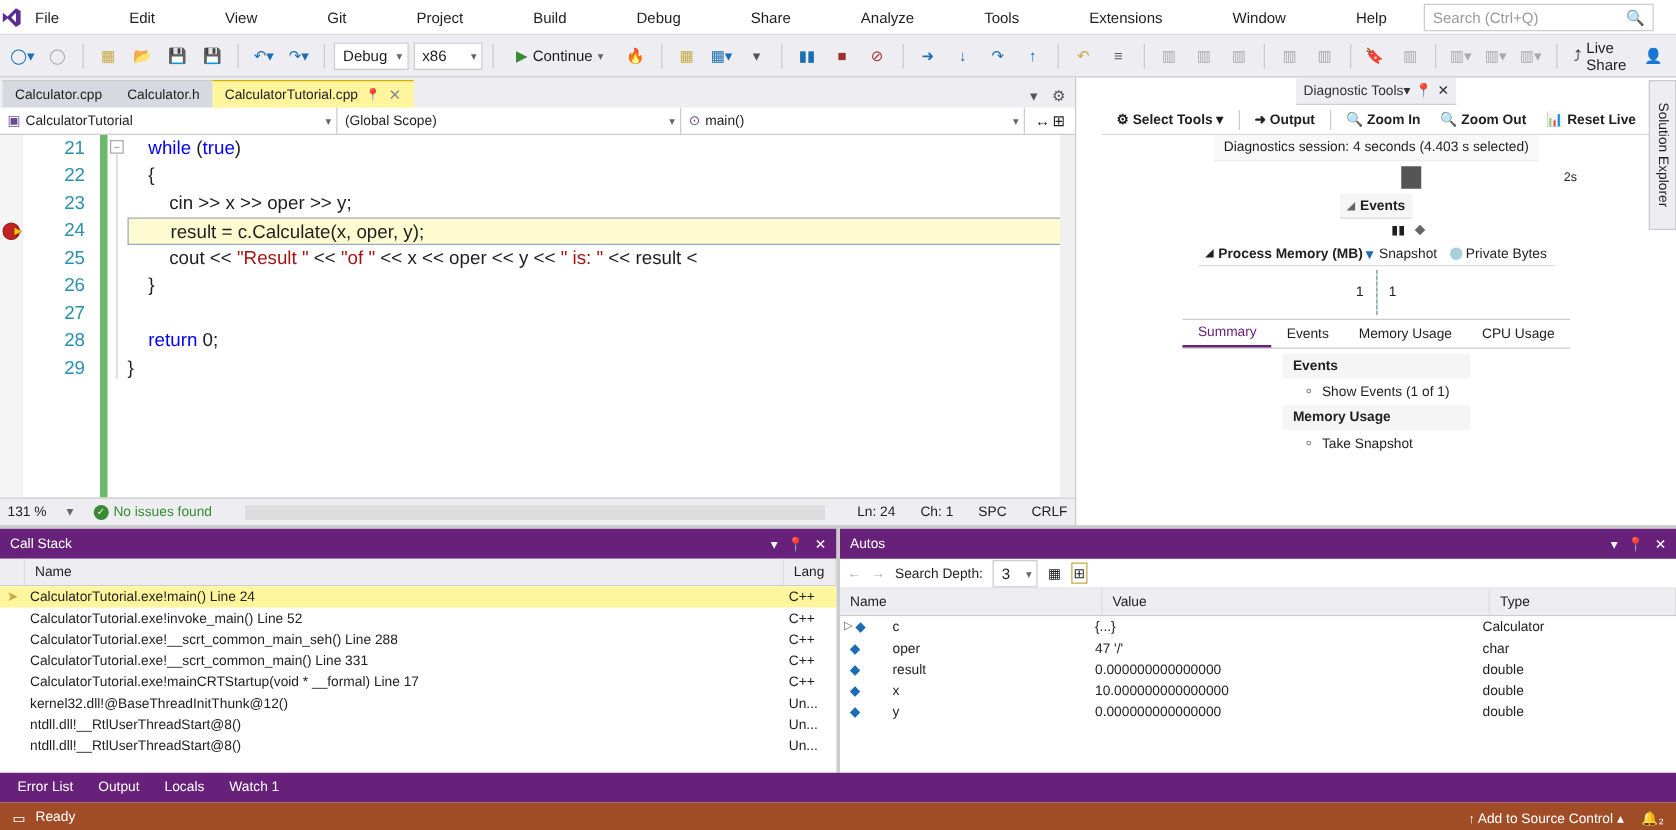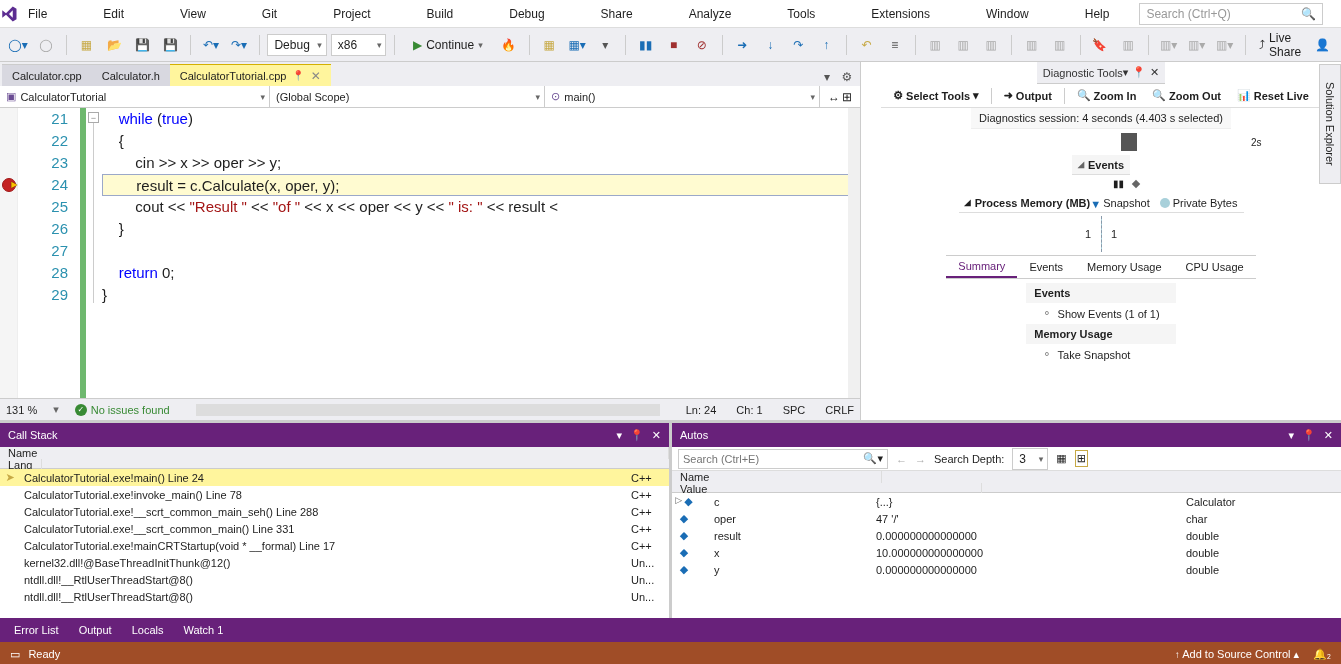--- a/index.html
+++ b/index.html
@@ -113,21 +113,21 @@
 
 
 .side-tab { position: absolute; right: 0; top: 64px; width: 22px; height: 120px; background: #eeeef2; border: 1px solid #ccc; writing-mode: vertical-rl; display: flex; align-items: center; justify-content: center; font-size: 11px; cursor: pointer; }
 
 
 .bottom { display: flex; height: 198px; border-top: 3px solid #ccc; }
 .callstack-panel { flex: 1; display: flex; flex-direction: column; border-right: 3px solid #ccc; }
 .autos-panel { flex: 1; display: flex; flex-direction: column; }
 .panel-hdr { height: 24px; background: #68217a; color: #fff; display: flex; align-items: center; padding: 0 8px; font-size: 11px; }
 .panel-hdr .tools { margin-left: auto; display: flex; gap: 8px; }
-.grid-hdr { height: 22px; background: #eeeef2; display: flex; border-bottom: 1px solid #ccc; font-size: 11px; flex-direction: column; }
+.grid-hdr { height: 22px; background: #eeeef2; display: flex; border-bottom: 1px solid #ccc; font-size: 11px; }
 .grid-col { padding: 0 8px; display: flex; align-items: center; border-right: 1px solid #ddd; }
 .grid-body { flex: 1; overflow: auto; background: #fff; }
 .grid-row { height: 17px; display: flex; font-size: 11px; align-items: center; }
 .grid-row.hl { background: #fff59d; }
 .cs-icon { width: 20px; display: flex; justify-content: center; }
 .cs-name { flex: 1; padding-left: 4px; overflow: hidden; text-overflow: ellipsis; white-space: nowrap; }
 .cs-lang { width: 38px; text-align: left; }
 .autos-toolbar { height: 24px; display: flex; align-items: center; padding: 0 6px; gap: 8px; border-bottom: 1px solid #ddd; font-size: 11px; }
 .autos-search { flex: 0 0 210px; display: flex; align-items: center; border: 1px solid #ccc; height: 20px; padding: 0 4px; }
 .autos-search input { border: none; outline: none; flex: 1; font-size: 11px; }
@@ -414,21 +414,21 @@
     <div class="grid-body" id="cs-body">
         <div class="grid-row hl">
           <div class="cs-icon">
             <span style="color:#c7a945">➤</span>
           </div>
           <div class="cs-name">CalculatorTutorial.exe!main() Line 24</div>
           <div class="cs-lang">C++</div>
         </div>
         <div class="grid-row">
           <div class="cs-icon"></div>
-          <div class="cs-name">CalculatorTutorial.exe!invoke_main() Line 78</div>
+          <div class="cs-name">CalculatorTutorial.exe!invoke_main() Line 52</div>
           <div class="cs-lang">C++</div>
         </div>
         <div class="grid-row">
           <div class="cs-icon"></div>
           <div class="cs-name">CalculatorTutorial.exe!__scrt_common_main_seh() Line 288</div>
           <div class="cs-lang">C++</div>
         </div>
         <div class="grid-row">
           <div class="cs-icon"></div>
           <div class="cs-name">CalculatorTutorial.exe!__scrt_common_main() Line 331</div>
@@ -459,24 +459,20 @@
   <div class="autos-panel">
     <div class="panel-hdr">
       <span>Autos</span>
       <div class="tools">
         <span>▾</span>
         <span>📍</span>
         <span>✕</span>
       </div>
     </div>
     <div class="autos-toolbar">
-      <div class="autos-search">
-        <input placeholder="Search (Ctrl+E)" style="">
-        <span>🔍▾</span>
-      </div>
       <span style="color:#aaa">←</span>
       <span style="color:#aaa">→</span>
       <span>Search Depth:</span>
       <div class="tb-dropdown" style="width:36px">3</div>
       <span>▦</span>
       <span style="border:1px solid #c7a945;padding:1px">⊞</span>
     </div>
     <div class="grid-hdr">
       <div class="grid-col" style="width:210px">Name</div>
       <div class="grid-col" style="width:310px">Value</div>

